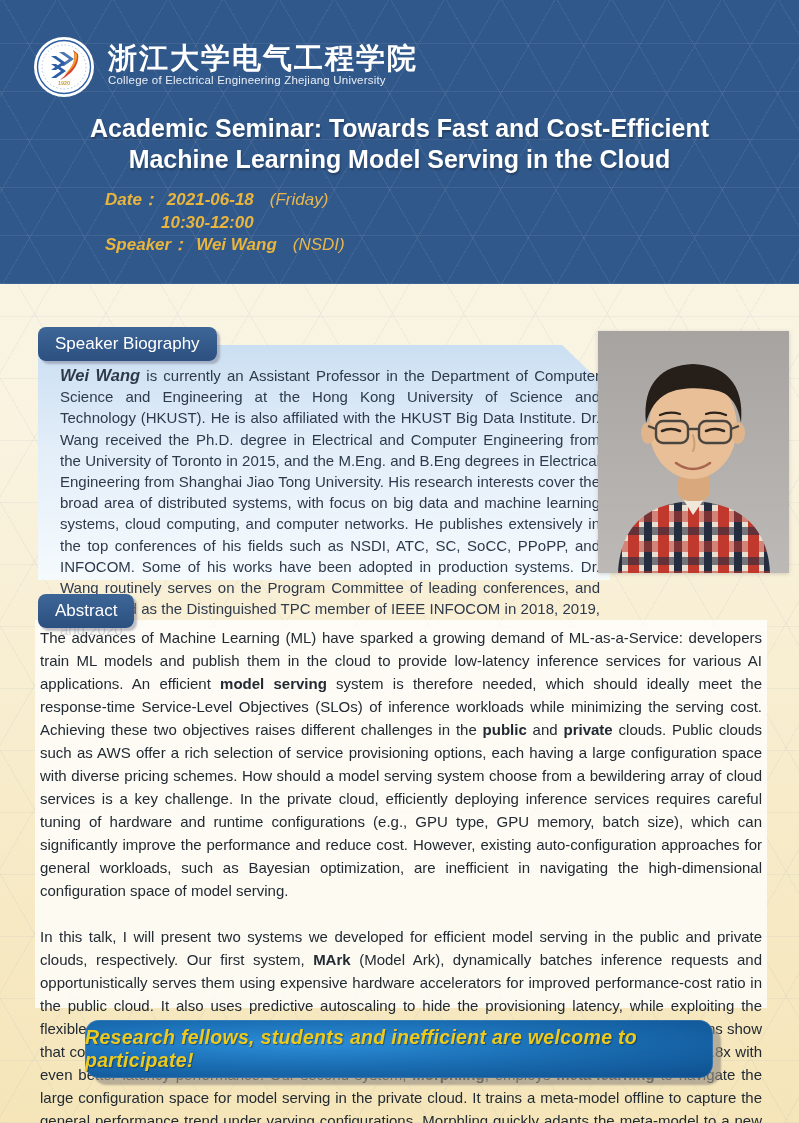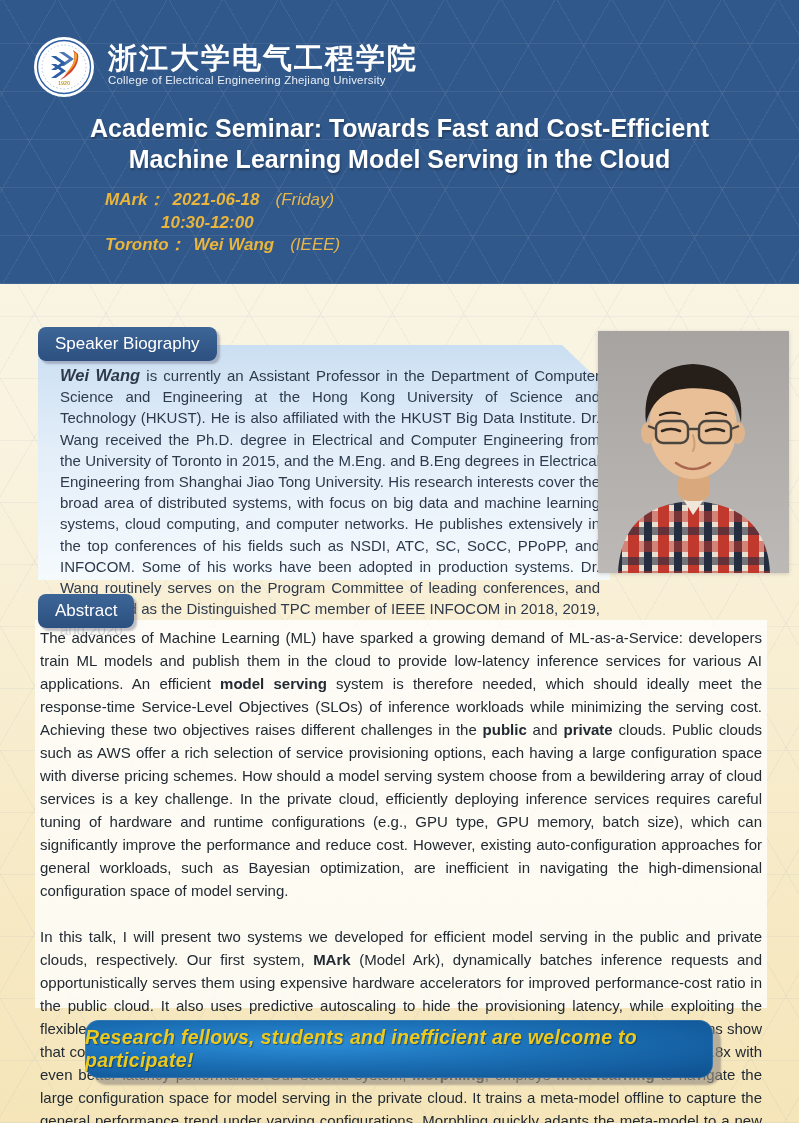--- a/index.html
+++ b/index.html
@@ -116,27 +116,27 @@
       </div>
     </div>
 
     <div class="title">
       <div>Academic Seminar: Towards Fast and Cost-Efficient</div>
       <div>Machine Learning Model Serving in the Cloud</div>
     </div>
 
     <div class="meta">
       <div>
-        <span class="lbl">MArk：</span><span>2021-06-18</span><span class="extra">(Friday)</span>
+        <span class="lbl">Date：</span><span>2021-06-18</span><span class="extra">(Friday)</span>
       </div>
       <div class="indent">
         <span>10:30-12:00</span>
       </div>
       <div>
-        <span class="lbl">Toronto：</span><span>Wei Wang</span><span class="extra">(IEEE)</span>
+        <span class="lbl">Speaker：</span><span>Wei Wang</span><span class="extra">(NSDI)</span>
       </div>
     </div>
   </div>
 
   <div class="bio-box"></div>
   <div class="sec-label" style="left:38px;top:327px;">Speaker Biography</div>
   <div class="bio-text"><span class="b i">Wei Wang</span><span> is currently an Assistant Professor in the Department of Computer Science and Engineering at the Hong Kong University of Science and Technology (HKUST). He is also affiliated with the HKUST Big Data Institute. Dr. Wang received the Ph.D. degree in Electrical and Computer Engineering from the University of Toronto in 2015, and the M.Eng. and B.Eng degrees in Electrical Engineering from Shanghai Jiao Tong University. His research interests cover the broad area of distributed systems, with focus on big data and machine learning systems, cloud computing, and computer networks. He publishes extensively in the top conferences of his fields such as NSDI, ATC, SC, SoCC, PPoPP, and INFOCOM. Some of his works have been adopted in production systems. Dr. Wang routinely serves on the Program Committee of leading conferences, and was named as the Distinguished TPC member of IEEE INFOCOM in 2018, 2019, and 2020.</span></div>
 
   <svg class="photo" viewBox="0 0 191 242" preserveAspectRatio="none">
     <defs>

